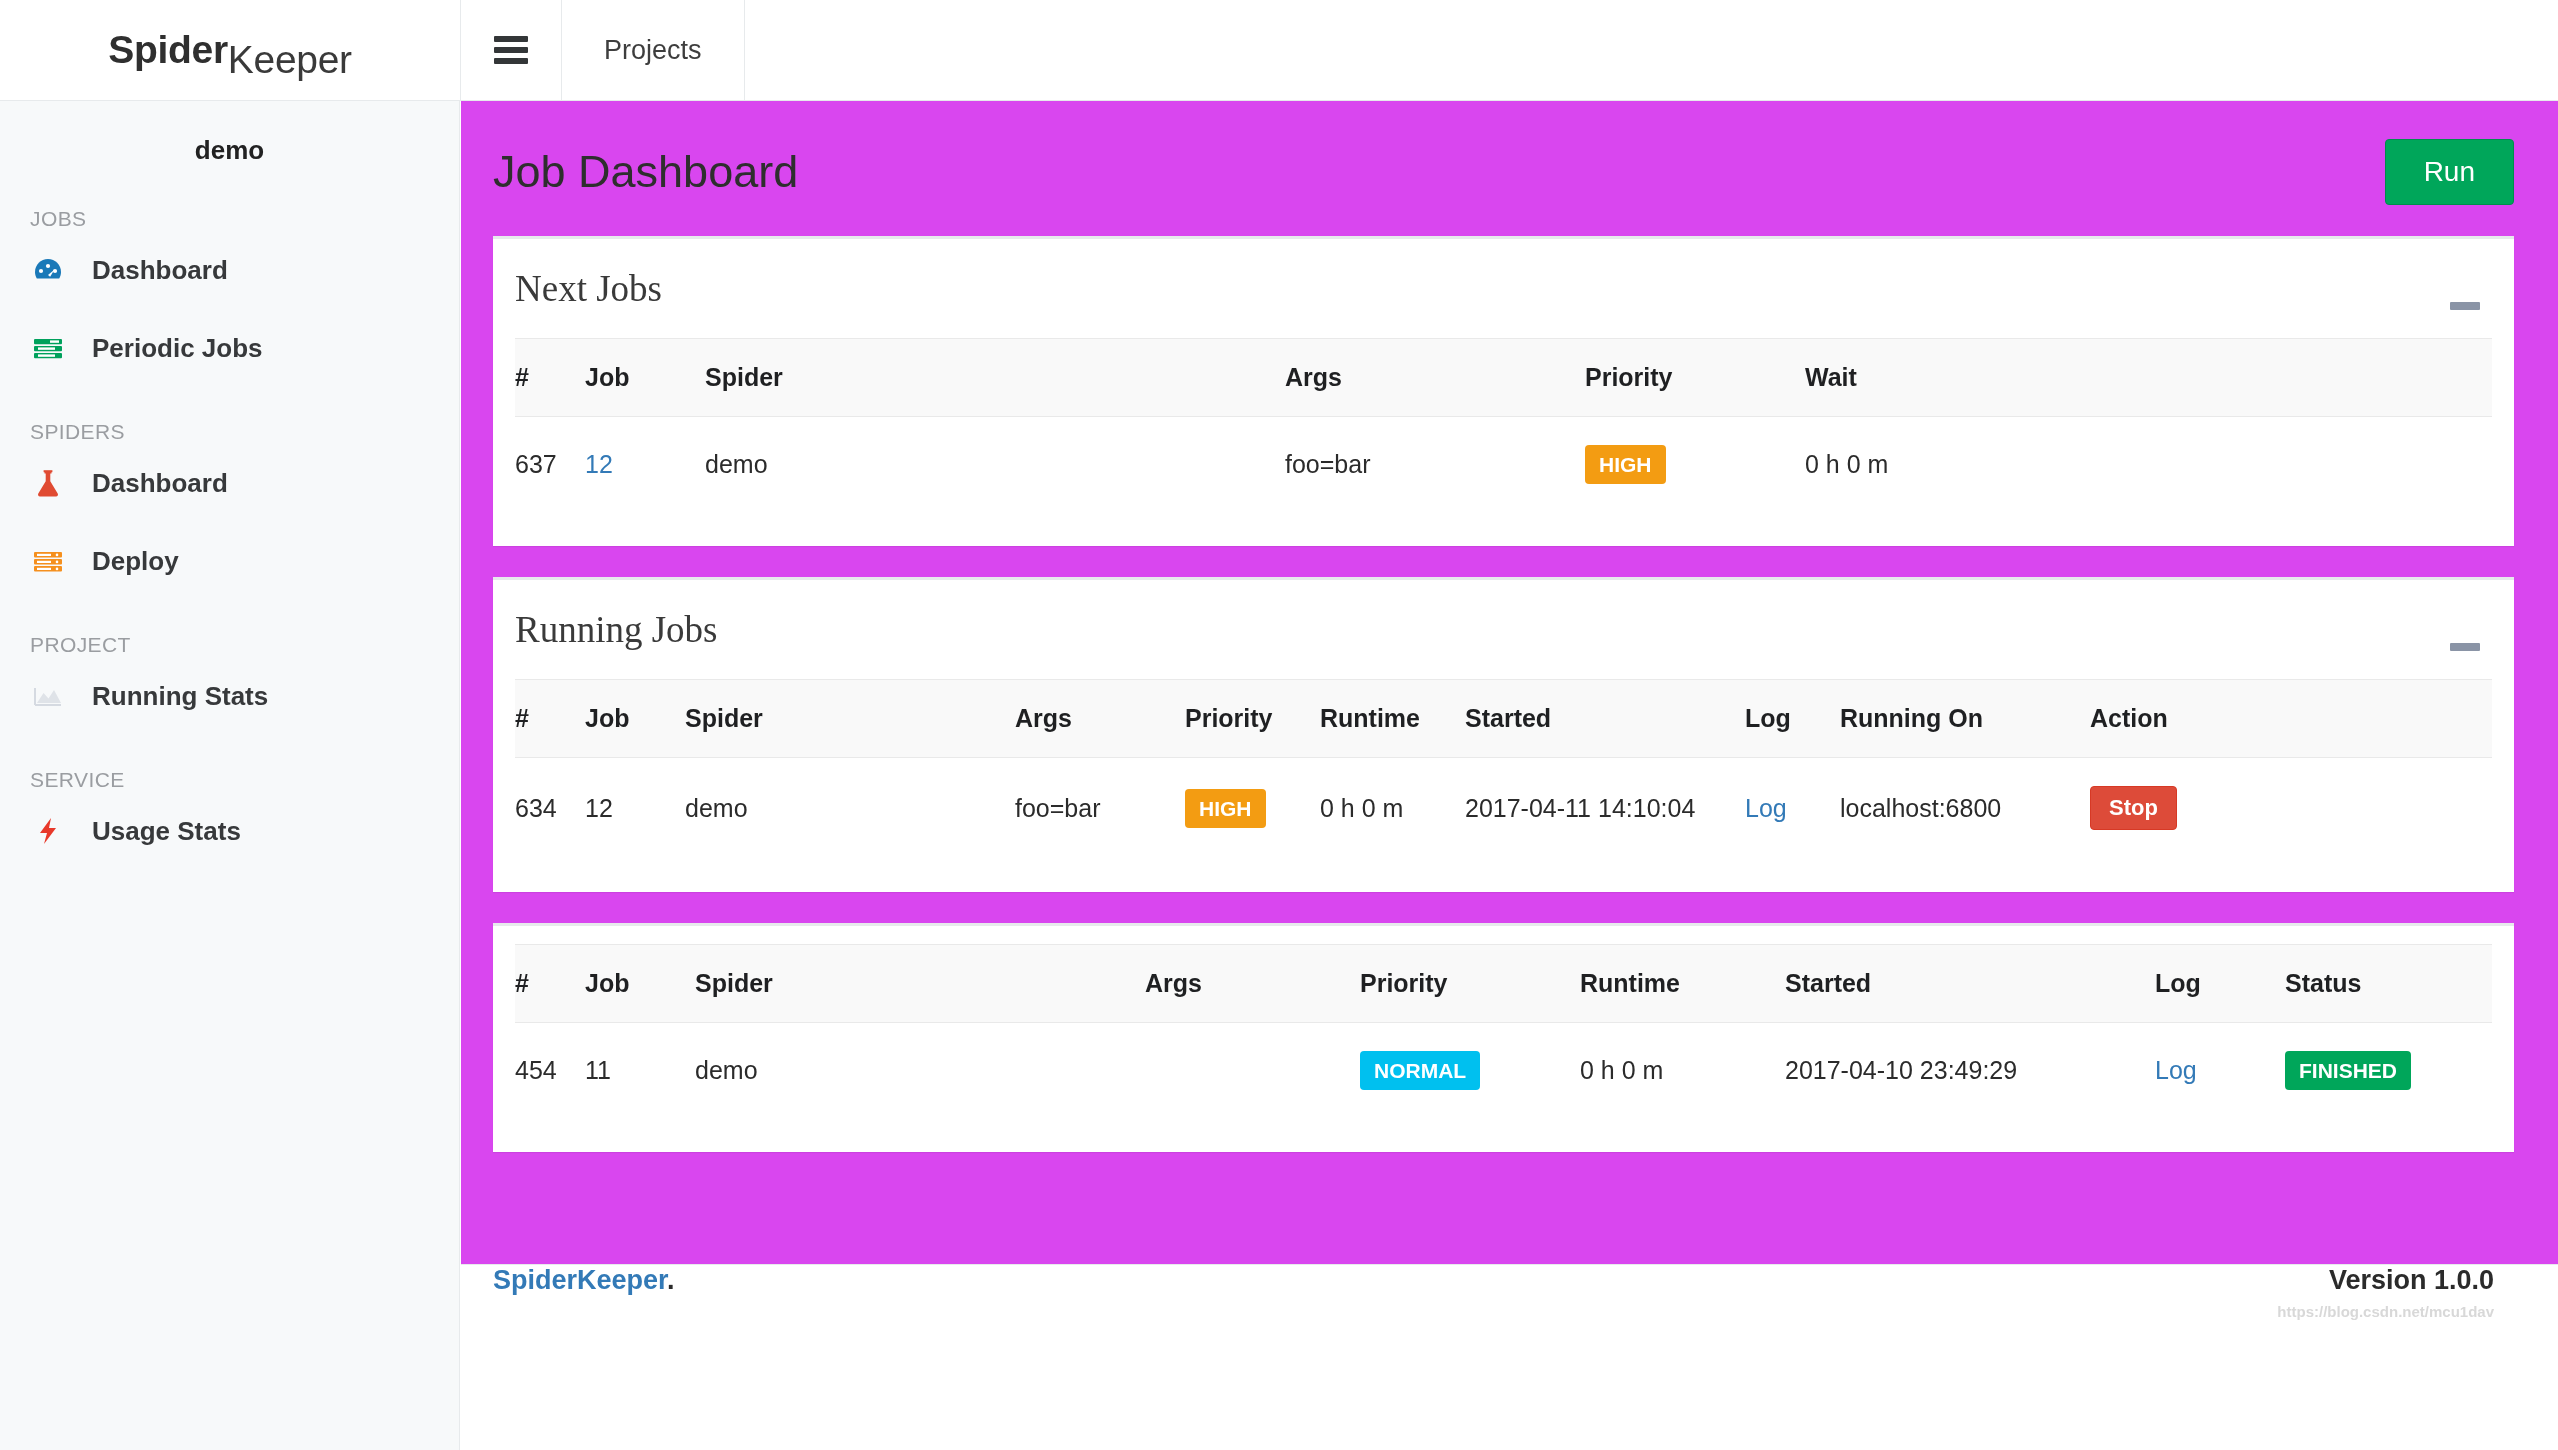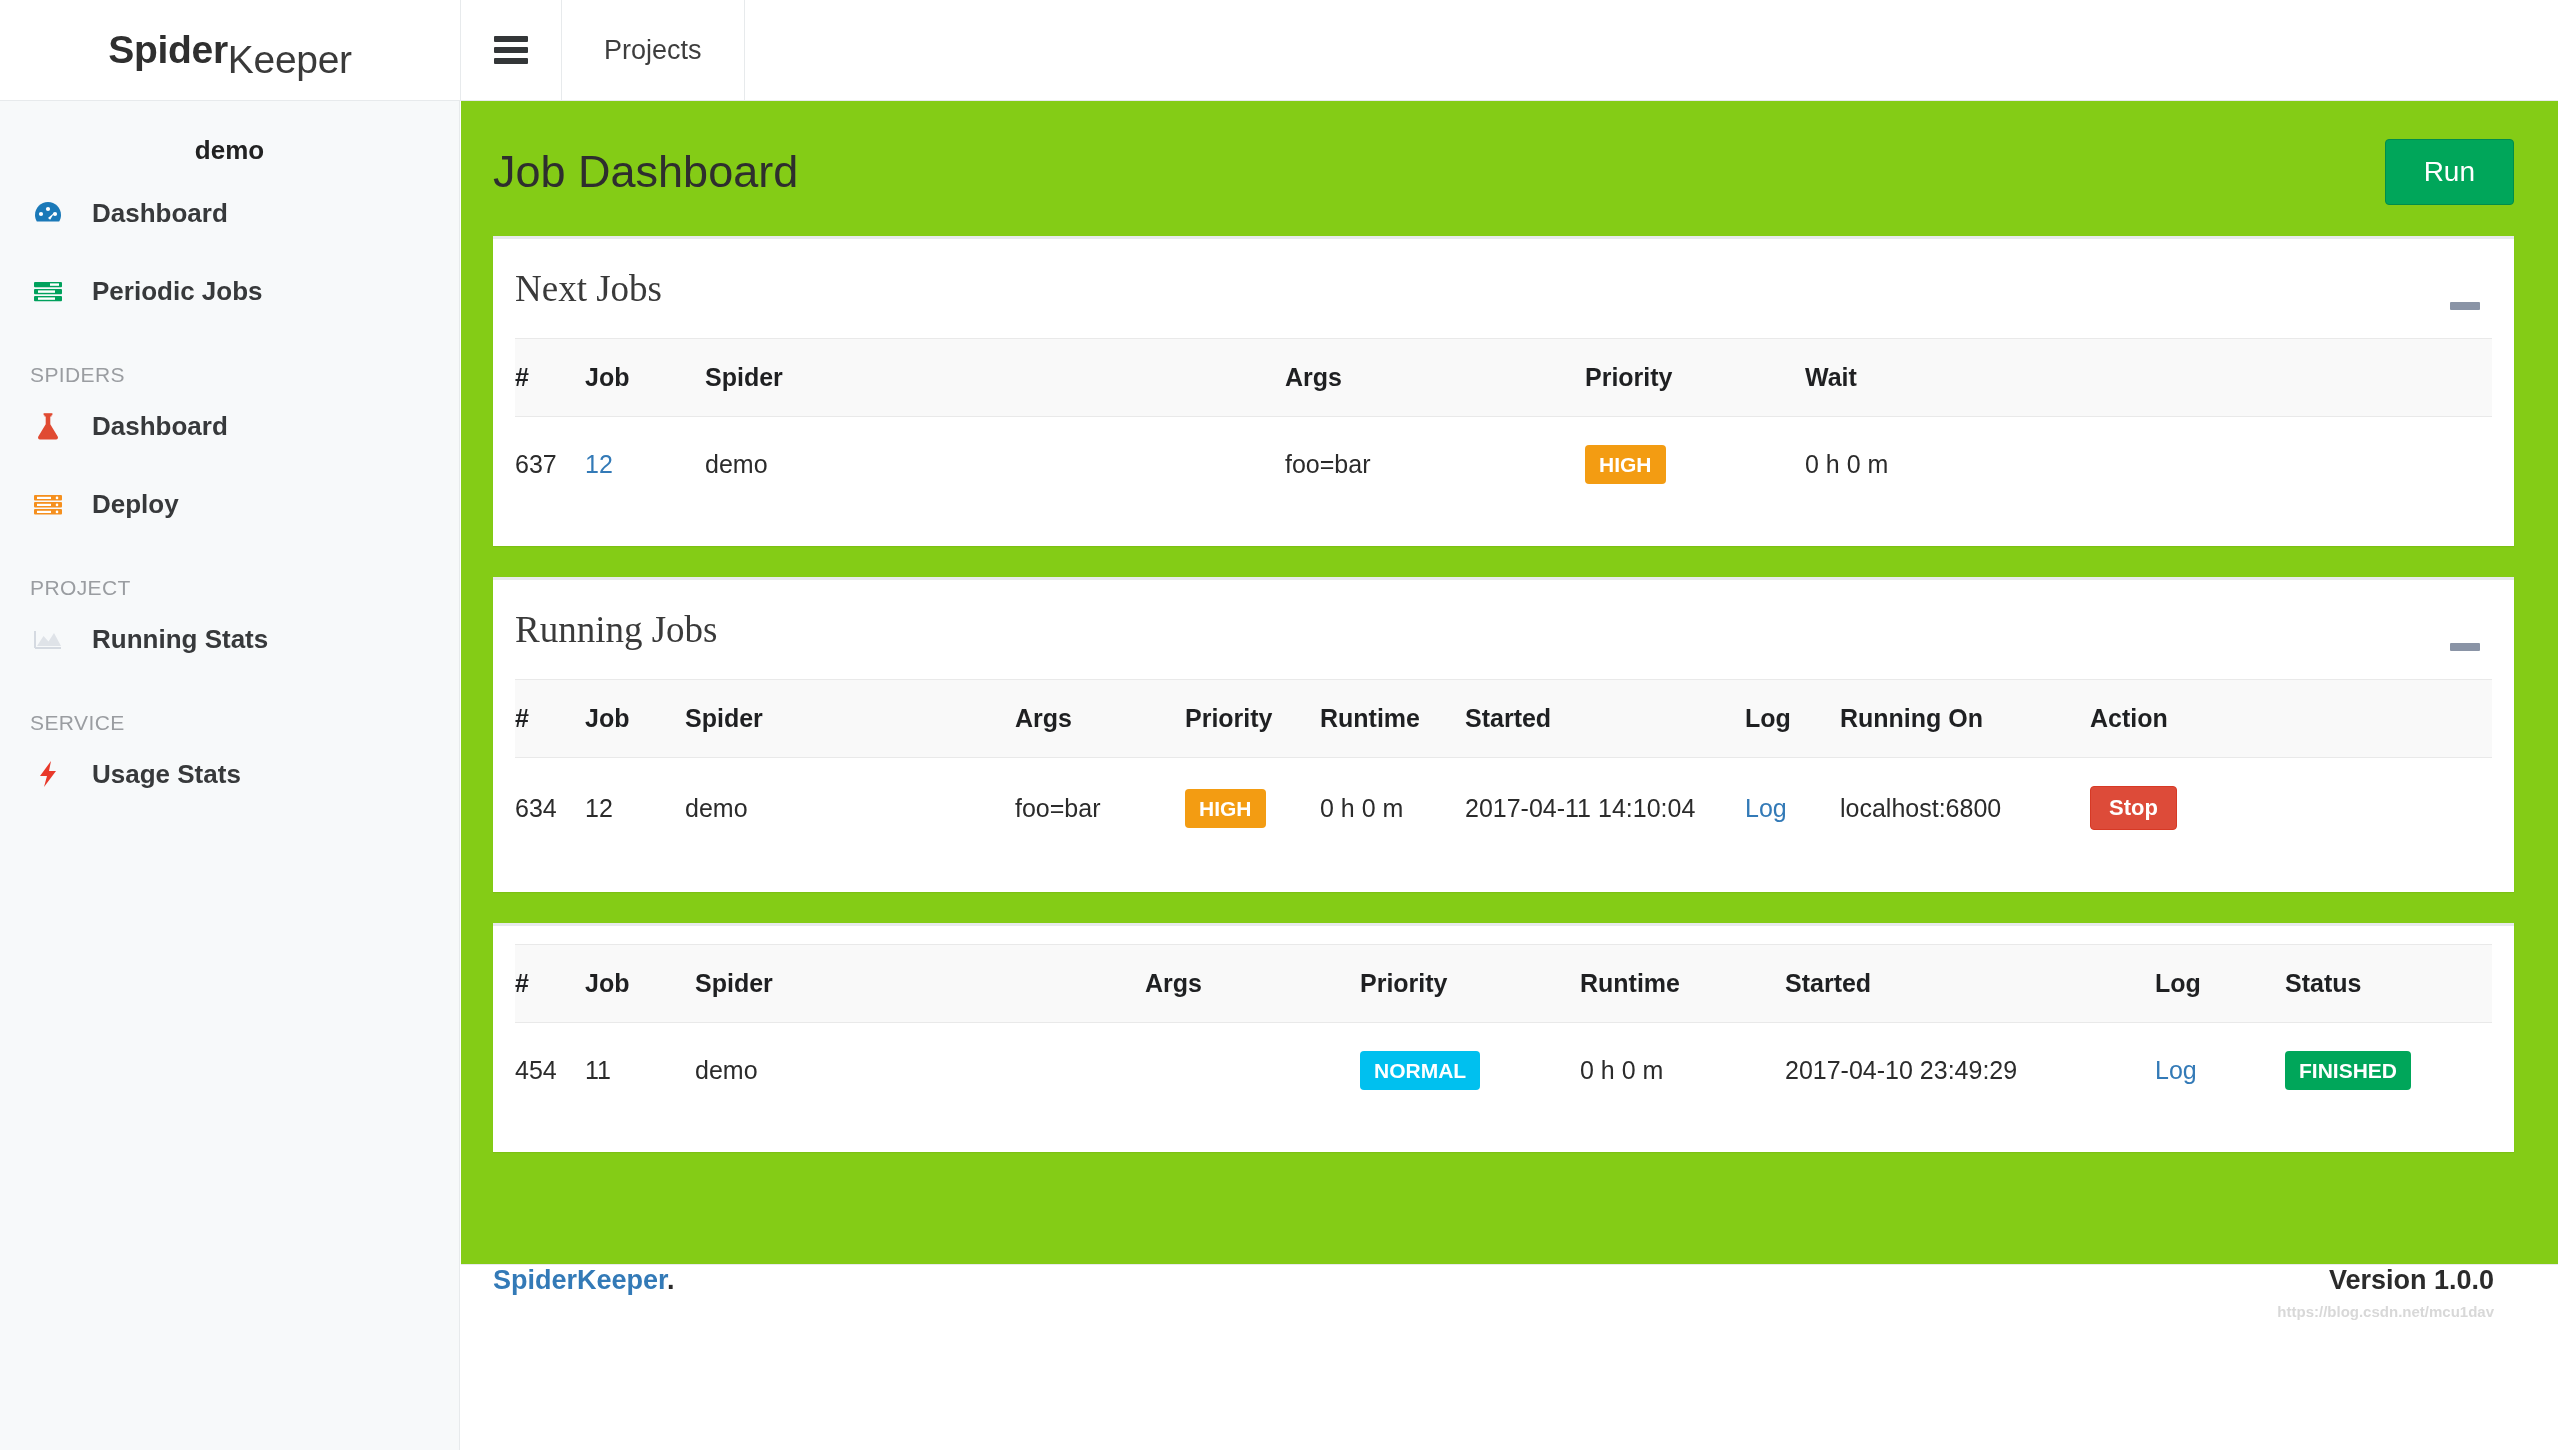--- a/index.html
+++ b/index.html
@@ -66,21 +66,21 @@
     width: 50px; display: flex; align-items: center; justify-content: flex-start;
   }
   .nav-link .lbl {
     font-size: 26px; font-weight: 700; color: #37393b; margin-left: 12px;
   }
 
   
   .main {
     position: absolute; top: 101px; left: 461px;
     width: 2097px; height: 1239px;
-    background: #84cc16;
+    background: #d946ef;
     overflow: hidden;
   }
   .page-head {
     display: flex; align-items: center; justify-content: space-between;
     padding: 38px 44px 0 32px;
   }
   .page-title { font-size: 45px; color: #2e2e2e; font-weight: 400; }
   .run-btn {
     background: #00a65a; color: #ffffff; border: 1px solid #008d4c;
     font-size: 28px; padding: 16px 38px; border-radius: 4px; cursor: pointer;
@@ -167,20 +167,21 @@
       </div>
     </div>
     <div class="nav-divider"></div>
     <div class="nav-item">Projects</div>
     <div class="nav-divider"></div>
   </div>
 
   <div class="sidebar">
     <div class="proj-name">demo</div>
 
+    <div class="sec-label">JOBS</div>
     <div class="nav-link">
       <span class="ico">
         <svg width="36" height="36" viewBox="0 0 36 36">
           <path d="M18 7C10.8 7 5 12.8 5 20c0 2.4.7 4.7 1.8 6.6h22.4C30.3 24.7 31 22.4 31 20c0-7.2-5.8-13-13-13z" fill="#1a79b8"></path>
           <circle cx="11" cy="19" r="2.1" fill="#fff"></circle>
           <circle cx="18" cy="14" r="2.1" fill="#fff"></circle>
           <circle cx="25" cy="19" r="2.1" fill="#fff"></circle>
           <path d="M18 23l6.5-5.5 -4.4 7.2z" fill="#fff"></path>
         </svg>
       </span>

